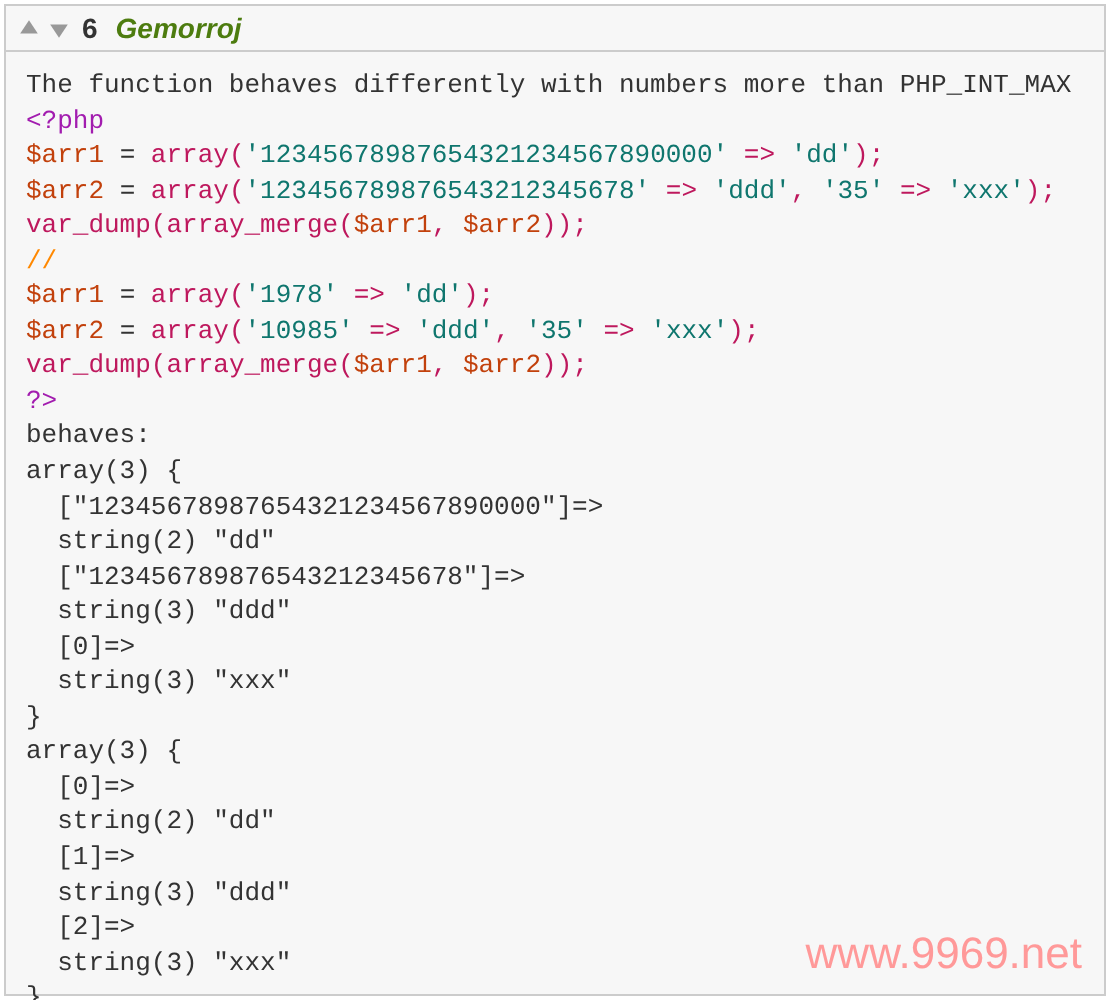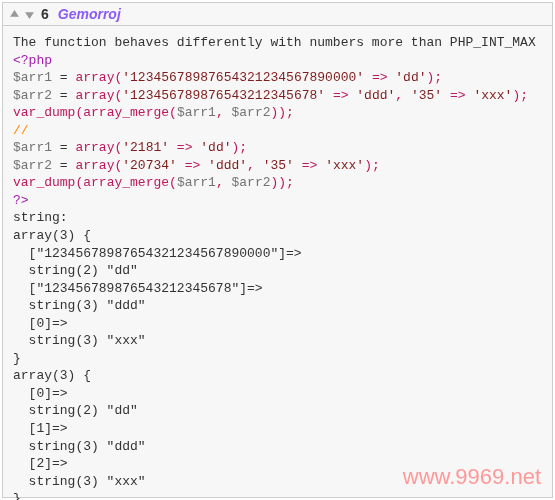--- a/index.html
+++ b/index.html
@@ -37,21 +37,21 @@
       font-size: 14px;
       font-weight: bold;
       color: #333;
       margin: 0 3px;
       font-family: Arial, sans-serif;
     }
     .author {
       font-style: italic;
       font-weight: bold;
       font-size: 14px;
-      color: #8b5cf6;
+      color: #4d7c0f;
       font-family: Arial, sans-serif;
       margin-left: 3px;
     }
     .content {
       padding: 8px 10px;
       font-size: 13px;
       line-height: 1.35;
       color: #333;
       white-space: pre;
     }
@@ -59,22 +59,22 @@
       position: absolute;
       bottom: 10px;
       right: 14px;
       color: #ff9999;
       font-size: 22px;
       font-family: Arial, sans-serif;
       pointer-events: none;
       margin-top: 36px;
     }
     .kw { color: #be185d; }
-    .str { color: #7f1d1d; }
-    .var { color: #737373; }
+    .str { color: #0f766e; }
+    .var { color: #c2410c; }
     .com { color: #ff8800; }
     .tag { color: #a21caf; }
   </style>
 </head>
 <body>
 
 <div class="container">
   <div class="header">
     <span class="arrow-icon">
         <svg width="11" height="11" viewBox="0 0 10 10">
@@ -88,25 +88,25 @@
       </span>
     <span class="vote-count">6</span>
     <span class="author">Gemorroj</span>
   </div>
   <div class="content"><span>The function behaves differently with numbers more than PHP_INT_MAX</span>
 <span class="tag">&lt;?php</span>
 <span class="var">$arr1</span><span> = </span><span class="kw">array</span><span class="kw">(</span><span class="str">'12345678987654321234567890000'</span><span class="kw"> =&gt; </span><span class="str">'dd'</span><span class="kw">);</span>
 <span class="var">$arr2</span><span> = </span><span class="kw">array</span><span class="kw">(</span><span class="str">'123456789876543212345678'</span><span class="kw"> =&gt; </span><span class="str">'ddd'</span><span class="kw">, </span><span class="str">'35'</span><span class="kw"> =&gt; </span><span class="str">'xxx'</span><span class="kw">);</span>
 <span class="kw">var_dump</span><span class="kw">(</span><span class="kw">array_merge</span><span class="kw">(</span><span class="var">$arr1</span><span class="kw">, </span><span class="var">$arr2</span><span class="kw">));</span>
 <span class="com">//</span>
-<span class="var">$arr1</span><span> = </span><span class="kw">array</span><span class="kw">(</span><span class="str">'2181'</span><span class="kw"> =&gt; </span><span class="str">'dd'</span><span class="kw">);</span>
-<span class="var">$arr2</span><span> = </span><span class="kw">array</span><span class="kw">(</span><span class="str">'20734'</span><span class="kw"> =&gt; </span><span class="str">'ddd'</span><span class="kw">, </span><span class="str">'35'</span><span class="kw"> =&gt; </span><span class="str">'xxx'</span><span class="kw">);</span>
+<span class="var">$arr1</span><span> = </span><span class="kw">array</span><span class="kw">(</span><span class="str">'1978'</span><span class="kw"> =&gt; </span><span class="str">'dd'</span><span class="kw">);</span>
+<span class="var">$arr2</span><span> = </span><span class="kw">array</span><span class="kw">(</span><span class="str">'10985'</span><span class="kw"> =&gt; </span><span class="str">'ddd'</span><span class="kw">, </span><span class="str">'35'</span><span class="kw"> =&gt; </span><span class="str">'xxx'</span><span class="kw">);</span>
 <span class="kw">var_dump</span><span class="kw">(</span><span class="kw">array_merge</span><span class="kw">(</span><span class="var">$arr1</span><span class="kw">, </span><span class="var">$arr2</span><span class="kw">));</span>
 <span class="tag">?&gt;</span>
-<span>string:</span>
+<span>behaves:</span>
 <span>array(3) {</span>
 <span>  ["12345678987654321234567890000"]=&gt;</span>
 <span>  string(2) "dd"</span>
 <span>  ["123456789876543212345678"]=&gt;</span>
 <span>  string(3) "ddd"</span>
 <span>  [0]=&gt;</span>
 <span>  string(3) "xxx"</span>
 <span>}</span>
 <span>array(3) {</span>
 <span>  [0]=&gt;</span>

